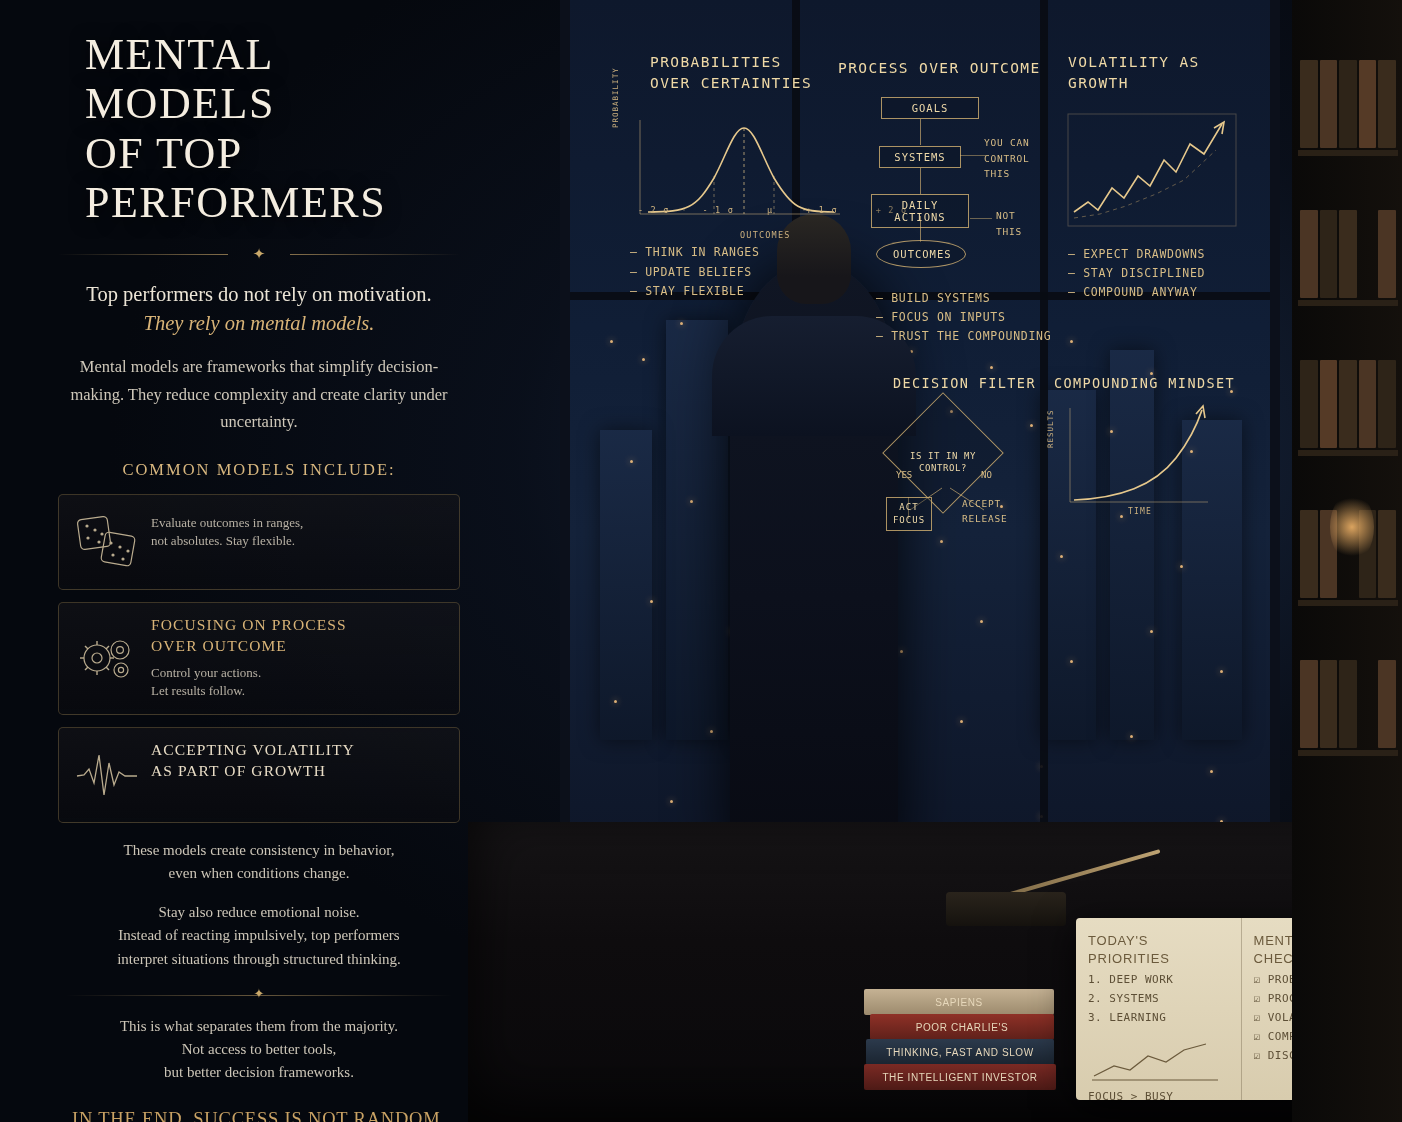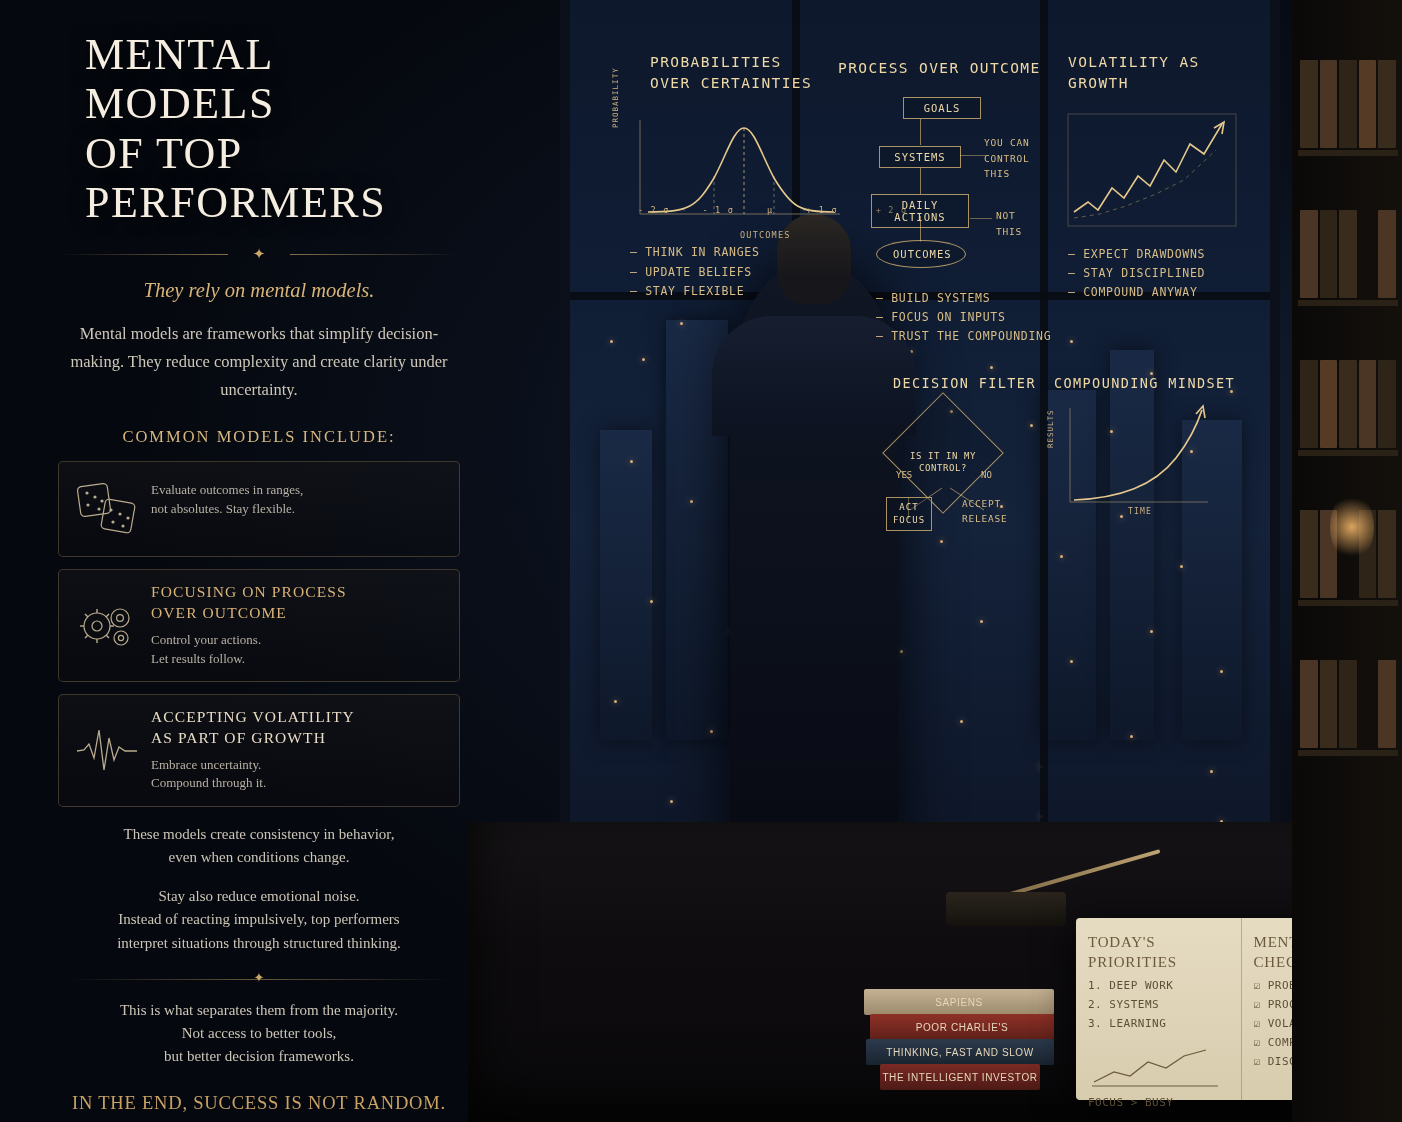--- a/index.html
+++ b/index.html
@@ -149,21 +149,21 @@
   .book { height: 26px; margin-top: -1px; border-radius: 2px; display: flex; align-items: center; justify-content: center;
     font-family: "Liberation Sans", sans-serif; font-size: 10px; letter-spacing: .6px; color: #e7d8bb; }
   .notebook {
     position: absolute; left: 608px; bottom: 22px; width: 330px; height: 182px;
     background: linear-gradient(180deg, #e6dcc2 0%, #d8ccae 100%);
     border-radius: 4px; box-shadow: 0 10px 40px rgba(0,0,0,.8);
     display: flex; color: #4b3f2a;
   }
   .nb-page { flex: 1; padding: 14px 12px; }
   .nb-page.left-page { border-right: 1px solid rgba(100,85,60,.35); }
-  .nb-head { font-family: Liberation Serif, serif; font-size: 15px; letter-spacing: .8px; color: #6b5a3c; line-height: 1.35; }
+  .nb-head { font-family: Liberation Sans, sans-serif; font-size: 13px; letter-spacing: .8px; color: #6b5a3c; line-height: 1.35; }
   .nb-item { font-family: "DejaVu Sans Mono", monospace; font-size: 11px; color: #5d4f36; margin-top: 6px; letter-spacing: .5px; }
   .mug {
     position: absolute; left: 905px; bottom: 188px; width: 84px; height: 72px;
     background: linear-gradient(180deg,#17181c,#0d0e11); border-radius: 6px 6px 14px 14px;
     color: #c9a264; font-family: "DejaVu Sans Mono", monospace; font-size: 8.5px; text-align: center;
     padding-top: 18px; line-height: 1.5; box-shadow: 0 8px 26px rgba(0,0,0,.8);
   }
   .lamp-arm { position: absolute; left: 486px; bottom: 240px; width: 210px; height: 4px;
     background: linear-gradient(90deg,#6d5a3a,#bda272); transform: rotate(-16deg); border-radius: 2px; }
   .lamp-base { position: absolute; left: 478px; bottom: 196px; width: 120px; height: 34px;
@@ -265,21 +265,21 @@
     <div class="books">
       <div class="book" style="background:linear-gradient(180deg,#c5b294,#9c8a6d)">
         <span>SAPIENS</span>
       </div>
       <div class="book" style="background:linear-gradient(180deg,#8f3127,#5e201a);margin-left:6px;width:184px">
         <span>POOR CHARLIE'S</span>
       </div>
       <div class="book" style="background:linear-gradient(180deg,#2c3a4c,#1a2430);margin-left:2px;width:188px">
         <span>THINKING, FAST AND SLOW</span>
       </div>
-      <div class="book" style="background:linear-gradient(180deg,#7b2a24,#4d1a16);margin-left:16px;width:160px">
+      <div class="book" style="background:linear-gradient(180deg,#7b2a24,#4d1a16);margin-left:0;width:192px">
         <span>THE INTELLIGENT INVESTOR</span>
       </div>
     </div>
 
     <div class="notebook">
       <div class="nb-page left-page">
         <div class="nb-head">TODAY'S PRIORITIES</div>
         <div class="nb-item">1. DEEP WORK</div>
         <div class="nb-item">2. SYSTEMS</div>
         <div class="nb-item">3. LEARNING</div>
@@ -369,21 +369,21 @@
       <span style="margin-left:14px">μ</span>
       <span style="margin-left:14px">+1σ</span>
       <span style="margin-left:19px">+2σ</span>
     </div>
     <div class="annot" style="left:272px;top:230px;font-size:8.5px;letter-spacing:1.2px;color:#cdb17e">OUTCOMES</div>
     <div class="annot annot-sub" style="left:162px;top:243px">– THINK IN RANGES</div>
     <div class="annot annot-sub" style="left:162px;top:263px">– UPDATE BELIEFS</div>
     <div class="annot annot-sub" style="left:162px;top:282px">– STAY FLEXIBLE</div>
 
     <div class="annot annot-title" style="left:370px;top:58px">PROCESS OVER OUTCOME</div>
-    <div class="box-node" style="position:absolute;left:435px;top:97px;width:78px">GOALS</div>
+    <div class="box-node" style="position:absolute;left:413px;top:97px;width:98px">GOALS</div>
     <div class="vline" style="left:452px;top:119px;height:26px"></div>
     <div class="box-node" style="position:absolute;left:411px;top:146px;width:82px">SYSTEMS</div>
     <div class="vline" style="left:452px;top:168px;height:26px"></div>
     <div class="box-node" style="position:absolute;left:403px;top:194px;width:98px">DAILY ACTIONS</div>
     <div class="vline" style="left:452px;top:216px;height:26px"></div>
     <div class="oval-node" style="position:absolute;left:408px;top:240px;width:90px">OUTCOMES</div>
     <div class="hline" style="left:492px;top:155px;width:26px"></div>
     <div class="hline" style="left:502px;top:218px;width:22px"></div>
     <div class="annot annot-sub" style="left:516px;top:135px;font-size:9.5px;white-space:pre-line;letter-spacing:.8px">YOU CAN
 CONTROL
@@ -434,20 +434,21 @@
   </div>
 
   <div class="left">
     <h1 style="white-space:pre-line">MENTAL MODELS
 OF TOP PERFORMERS</h1>
 
     <div class="rule">
       <span>✦</span>
     </div>
 
+    <div class="lede">Top performers do not rely on motivation.</div>
     <div class="lede-accent">They rely on mental models.</div>
 
     <div class="body-copy">Mental models are frameworks that simplify decision-making. They reduce complexity and create clarity under uncertainty.</div>
 
     <div class="section-head">COMMON MODELS INCLUDE:</div>
 
     <div class="card">
       <span class="card-icon">
         <svg width="64" height="60" viewBox="0 0 64 60">
           <g fill="none" stroke="#d8c7a4" stroke-width="1.2">
@@ -502,22 +503,20 @@
     </div>
 
     <div class="card">
       <span class="card-icon">
         <svg width="64" height="60" viewBox="0 0 64 60">
           <polyline points="2,31 9,30 14,24 19,38 24,10 29,50 34,18 39,40 44,27 50,31 62,31" fill="none" stroke="#d8c7a4" stroke-width="1.3"></polyline>
         </svg>
       </span>
       <div class="card-title" style="white-space:pre-line">ACCEPTING VOLATILITY
 AS PART OF GROWTH</div>
-      <div class="card-desc">Embrace uncertainty.
-Compound through it.</div>
     </div>
 
     <div class="note">These models create consistency in behavior,
 even when conditions change.</div>
     <div class="note">Stay also reduce emotional noise.
 Instead of reacting impulsively, top performers
 interpret situations through structured thinking.</div>
 
     <div class="divider">
       <span>✦</span>

